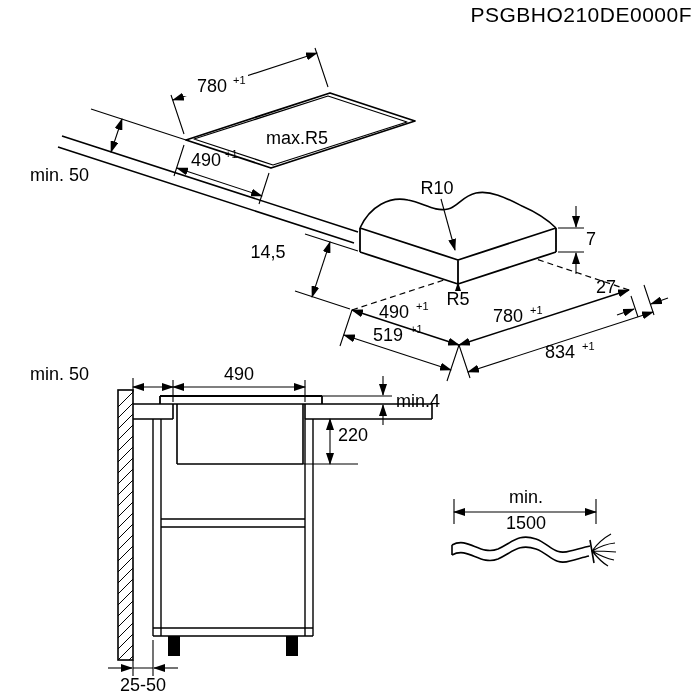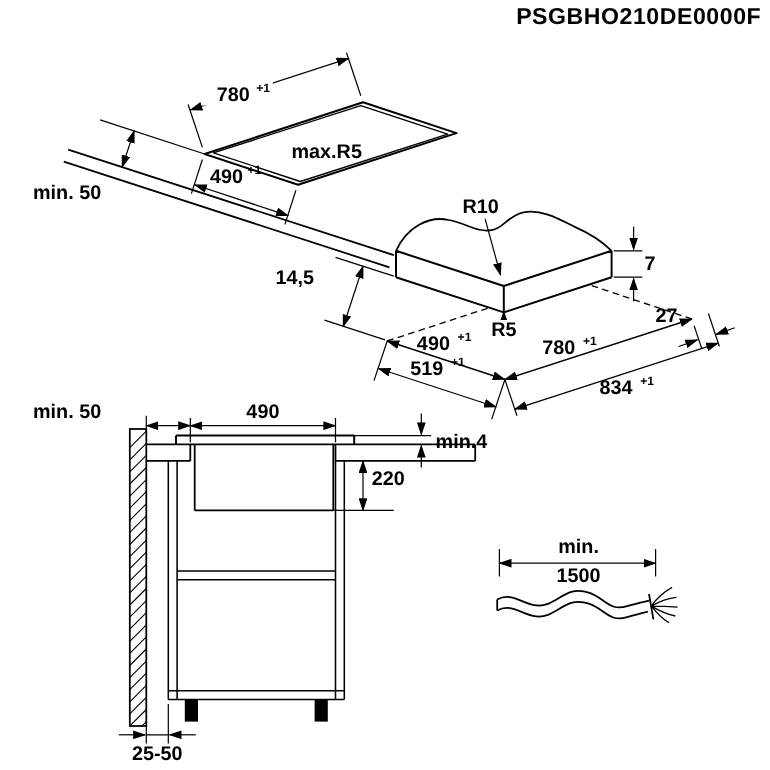--- a/index.html
+++ b/index.html
@@ -1,17 +1,17 @@
 <!DOCTYPE html>
 <html><head>
 <meta charset="utf-8">
 <style>
   html,body{margin:0;padding:0;background:#fff;}
   .page{width:700px;height:700px;background:#fff;position:relative;overflow:hidden;
-        font-family:"Liberation Sans", sans-serif;font-weight:bold;}
+        font-family:"Liberation Sans", sans-serif;}
   svg{display:block;}
   text{fill:#000;font-family:"Liberation Sans", sans-serif;}
   .dim{font-size:18px;}
   .sup{font-size:11px;}
   .ttl{font-size:21px;letter-spacing:.5px;}
   .ln{stroke:#000;fill:none;}
   .w18{stroke-width:1.8;}
   .w16{stroke-width:1.6;}
   .w14{stroke-width:1.4;}
   .w12{stroke-width:1.2;}

